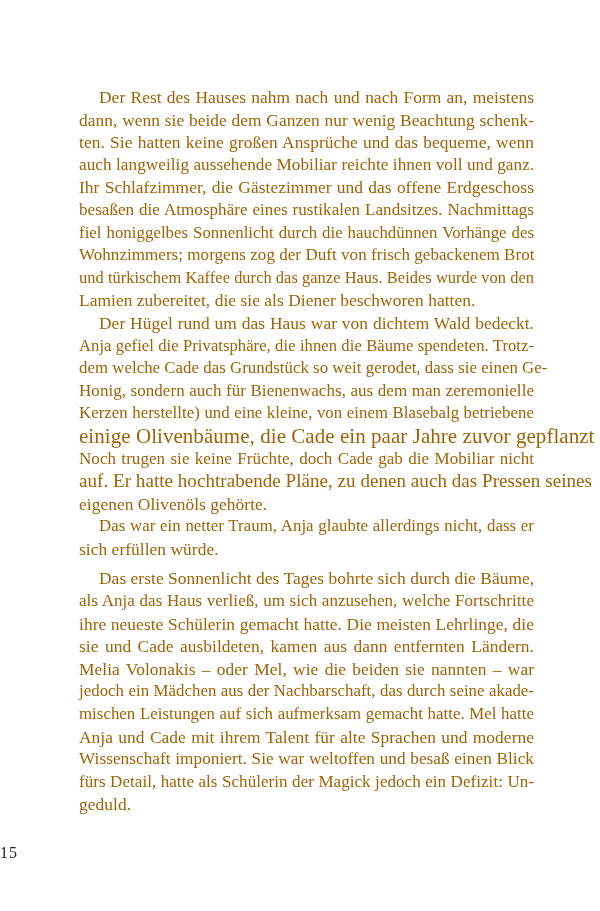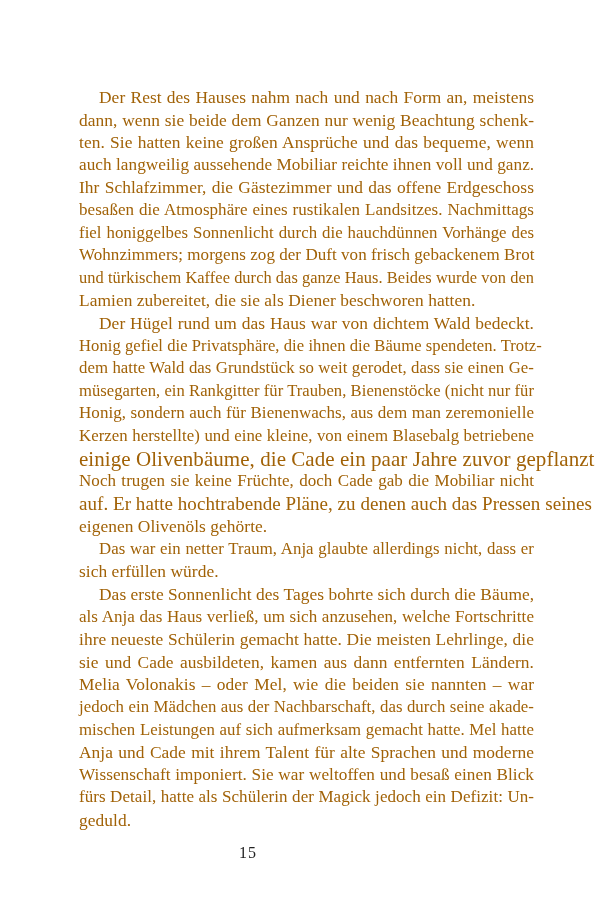--- a/index.html
+++ b/index.html
@@ -12,21 +12,21 @@
   .para { margin: 0; }
   .line {
     display: block; height: 22.6px; line-height: 22.6px;
     white-space: nowrap; text-align: justify; text-align-last: justify;
     font-family: "Liberation Serif", "DejaVu Serif", serif;
     font-size: 17.4px; letter-spacing: 0.05px;
   }
   .line.last { text-align-last: left; }
   .line.indent { text-indent: 20px; }
   .folio {
-    position: absolute; left: 0; width: 496px; top: 844px; text-align: center;
+    position: absolute; left: 0; width: 496px; top: 844px; text-align: left;
     font-family: "Liberation Serif", "DejaVu Serif", serif; font-size: 16px;
     letter-spacing: 1px; color: #222;
   }
 </style>
 </head>
 <body>
 
 <div class="page">
   <div class="para">
     <span class="line indent" style="white-space: nowrap;">Der Rest des Hauses nahm nach und nach Form an, meistens</span>
@@ -35,36 +35,35 @@
     <span class="line" style="white-space: nowrap; font-size: 17.2px;">auch langweilig aussehende Mobiliar reichte ihnen voll und ganz.</span>
     <span class="line" style="white-space: nowrap;">Ihr Schlafzimmer, die Gästezimmer und das offene Erdgeschoss</span>
     <span class="line" style="white-space: nowrap; font-size: 17px;">besaßen die Atmosphäre eines rustikalen Landsitzes. Nachmittags</span>
     <span class="line" style="white-space: nowrap; font-size: 16.8px;">fiel honiggelbes Sonnenlicht durch die hauchdünnen Vorhänge des</span>
     <span class="line" style="white-space: nowrap; font-size: 17px;">Wohnzimmers; morgens zog der Duft von frisch gebackenem Brot</span>
     <span class="line" style="white-space: nowrap; font-size: 16.4px;">und türkischem Kaffee durch das ganze Haus. Beides wurde von den</span>
     <span class="line last" style="white-space: nowrap;">Lamien zubereitet, die sie als Diener beschworen hatten.</span>
   </div>
   <div class="para">
     <span class="line indent" style="white-space: nowrap;">Der Hügel rund um das Haus war von dichtem Wald bedeckt.</span>
-    <span class="line" style="white-space: nowrap; font-size: 16.6px;">Honig gefiel die Privatsphäre, die ihnen die Bäume spendeten. Trotz-</span>
-    <span class="line" style="white-space: nowrap; font-size: 16.8px;">dem hatte Wald das Grundstück so weit gerodet, dass sie einen Ge-</span>
-    <span class="line" style="white-space: nowrap; font-size: 16.6px;">müsegarten, ein Rankgitter für Trauben, Bienenstöcke (nicht nur für</span>
+    <span class="line" style="white-space: nowrap; font-size: 16.6px;">Anja gefiel die Privatsphäre, die ihnen die Bäume spendeten. Trotz-</span>
+    <span class="line" style="white-space: nowrap; font-size: 16.8px;">dem welche Cade das Grundstück so weit gerodet, dass sie einen Ge-</span>
     <span class="line" style="white-space: nowrap; font-size: 17px;">Honig, sondern auch für Bienenwachs, aus dem man zeremonielle</span>
     <span class="line" style="white-space: nowrap; font-size: 16.8px;">Kerzen herstellte) und eine kleine, von einem Blasebalg betriebene</span>
     <span class="line" style="white-space: nowrap; font-size: 21px;">einige Olivenbäume, die Cade ein paar Jahre zuvor gepflanzt hatte.</span>
     <span class="line" style="white-space: nowrap; font-size: 17px;">Noch trugen sie keine Früchte, doch Cade gab die Mobiliar nicht</span>
     <span class="line" style="white-space: nowrap; font-size: 19px;">auf. Er hatte hochtrabende Pläne, zu denen auch das Pressen seines</span>
     <span class="line last" style="white-space: nowrap;">eigenen Olivenöls gehörte.</span>
   </div>
   <div class="para">
     <span class="line indent" style="white-space: nowrap; font-size: 16.8px;">Das war ein netter Traum, Anja glaubte allerdings nicht, dass er</span>
     <span class="line last" style="white-space: nowrap;">sich erfüllen würde.</span>
   </div>
   <div class="para">
-    <span class="line indent" style="white-space: nowrap;">Das erste Sonnenlicht des Tages bohrte sich durch die Bäume,</span>
+    <span class="line indent" style="white-space: nowrap; margin-top: 7px;">Das erste Sonnenlicht des Tages bohrte sich durch die Bäume,</span>
     <span class="line" style="white-space: nowrap; font-size: 17px;">als Anja das Haus verließ, um sich anzusehen, welche Fortschritte</span>
     <span class="line" style="white-space: nowrap;">ihre neueste Schülerin gemacht hatte. Die meisten Lehrlinge, die</span>
     <span class="line" style="white-space: nowrap;">sie und Cade ausbildeten, kamen aus dann entfernten Ländern.</span>
     <span class="line" style="white-space: nowrap;">Melia Volonakis – oder Mel, wie die beiden sie nannten – war</span>
     <span class="line" style="white-space: nowrap; font-size: 16.8px;">jedoch ein Mädchen aus der Nachbarschaft, das durch seine akade-</span>
     <span class="line" style="white-space: nowrap; font-size: 16.8px;">mischen Leistungen auf sich aufmerksam gemacht hatte. Mel hatte</span>
     <span class="line" style="white-space: nowrap;">Anja und Cade mit ihrem Talent für alte Sprachen und moderne</span>
     <span class="line" style="white-space: nowrap; font-size: 17.2px;">Wissenschaft imponiert. Sie war weltoffen und besaß einen Blick</span>
     <span class="line" style="white-space: nowrap; font-size: 17px;">fürs Detail, hatte als Schülerin der Magick jedoch ein Defizit: Un-</span>
     <span class="line last" style="white-space: nowrap;">geduld.</span>

